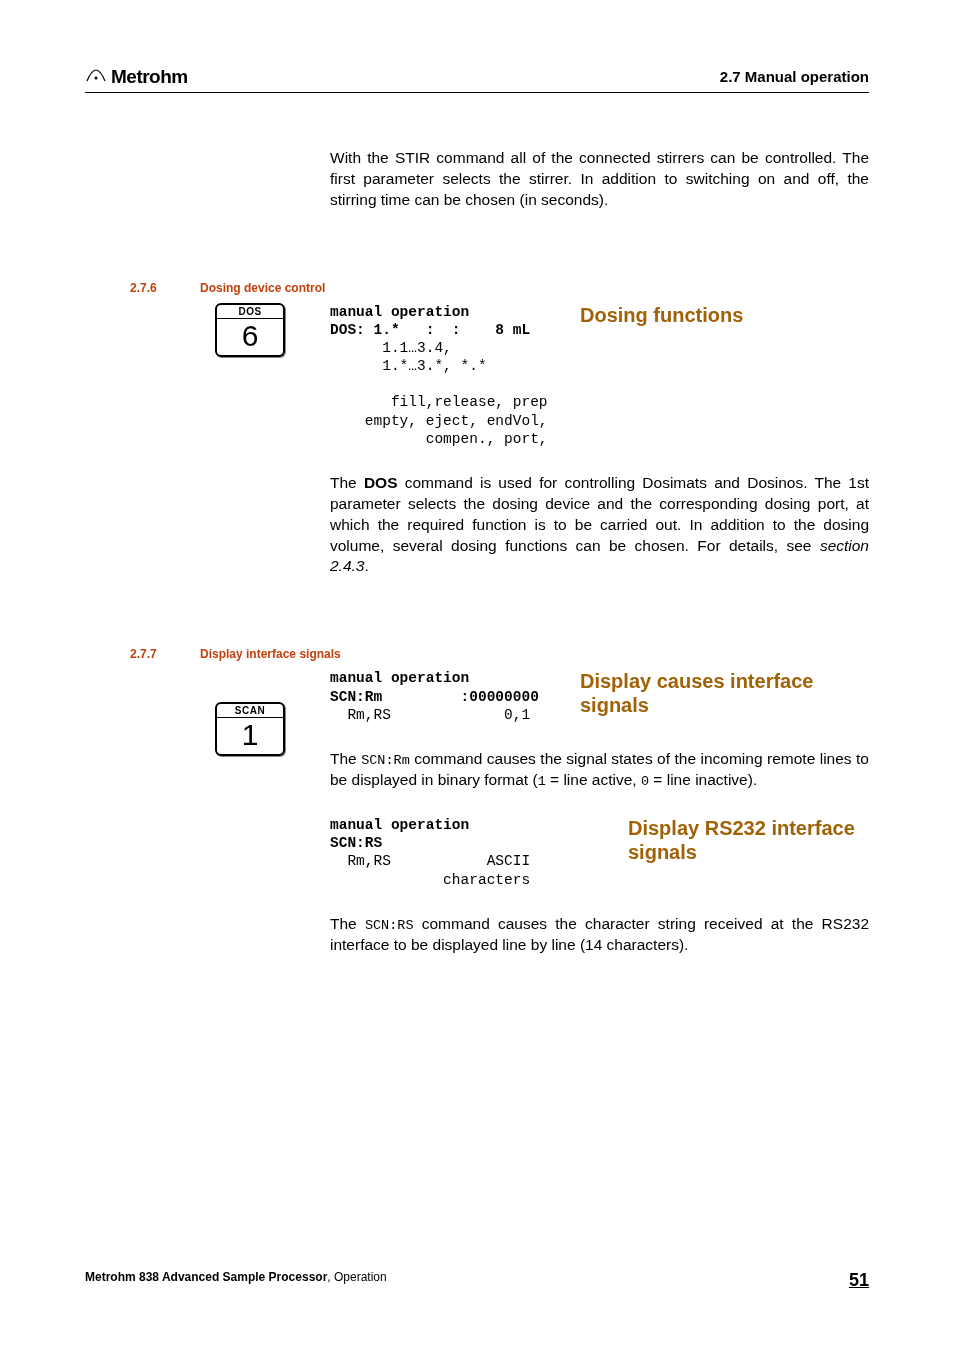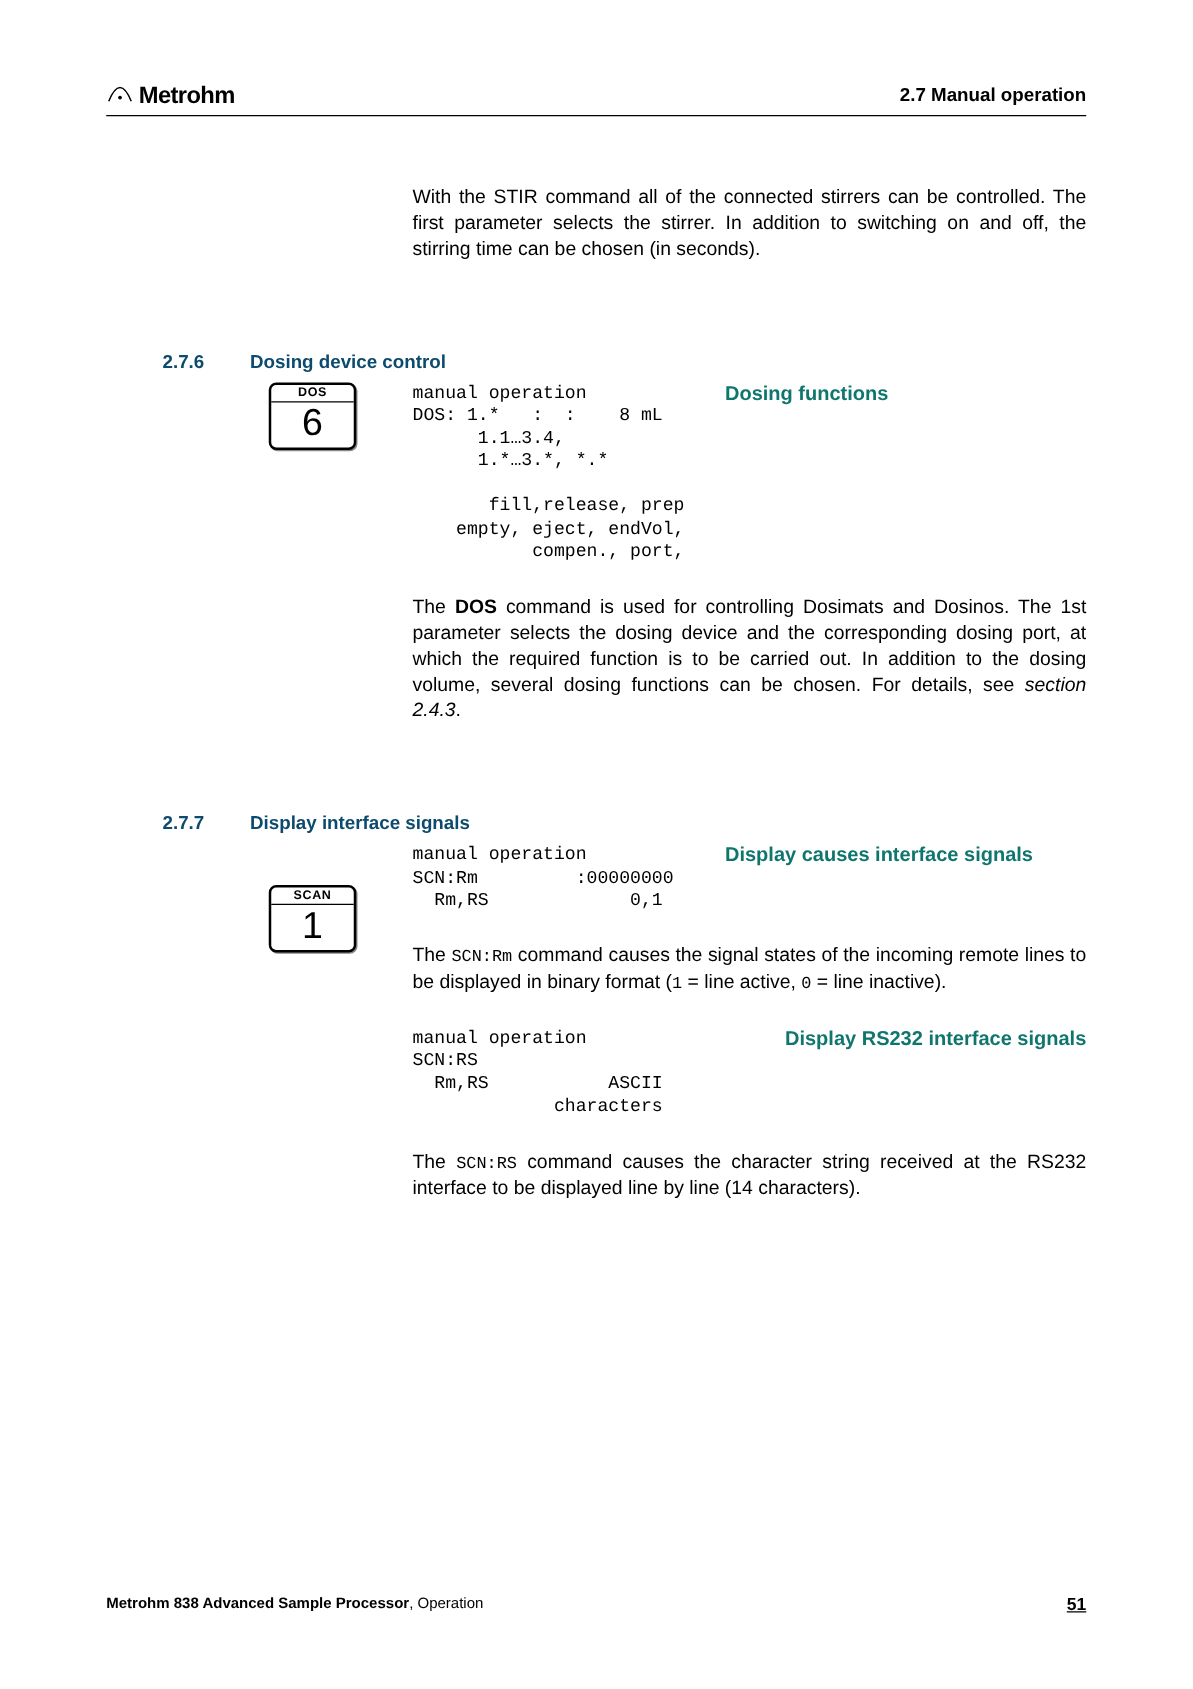--- a/index.html
+++ b/index.html
@@ -46,23 +46,23 @@
     .body-text {
       margin-left: 245px;
       margin-right: 0;
       text-align: justify;
       line-height: 1.35;
       font-size: 15.5px;
     }
     .section-heading {
       display: flex;
       gap: 18px;
-      color: #0c4a6e;
-      font-weight: bold;
-      font-size: 15px;
+      color: #c2410c;
+      font-weight: bold;
+      font-size: 12px;
       margin-top: 70px;
       margin-bottom: 8px;
       margin-left: 45px;
     }
     .section-num {
       min-width: 52px;
     }
     .key-button {
       position: absolute;
       left: 130px;
@@ -94,26 +94,26 @@
       margin-bottom: 25px;
     }
     .mono-block {
       font-family: 'Courier New', monospace;
       font-size: 14.5px;
       line-height: 1.25;
       white-space: pre;
       min-width: 220px;
     }
     .mono-bold {
-      font-weight: normal;
+      font-weight: bold;
     }
     .info-title {
       font-weight: bold;
-      font-size: 16px;
-      color: #0f766e;
+      font-size: 20px;
+      color: #a16207;
       line-height: 1.2;
     }
     .inline-bold {
       font-weight: bold;
     }
     .inline-italic {
       font-style: italic;
     }
     .inline-mono {
       font-family: 'Courier New', monospace;
@@ -126,21 +126,21 @@
       right: 85px;
       display: flex;
       justify-content: space-between;
       font-size: 12px;
     }
     .footer-left .bold {
       font-weight: bold;
     }
     .footer-right {
       font-weight: bold;
-      font-size: 14px;
+      font-size: 18px;
       text-decoration: underline;
     }
   </style>
 </head>
 <body>
 
 <div class="header">
   <div class="logo">
     <span class="logo-icon">
       <svg width="22" height="18" viewBox="0 0 22 18">

